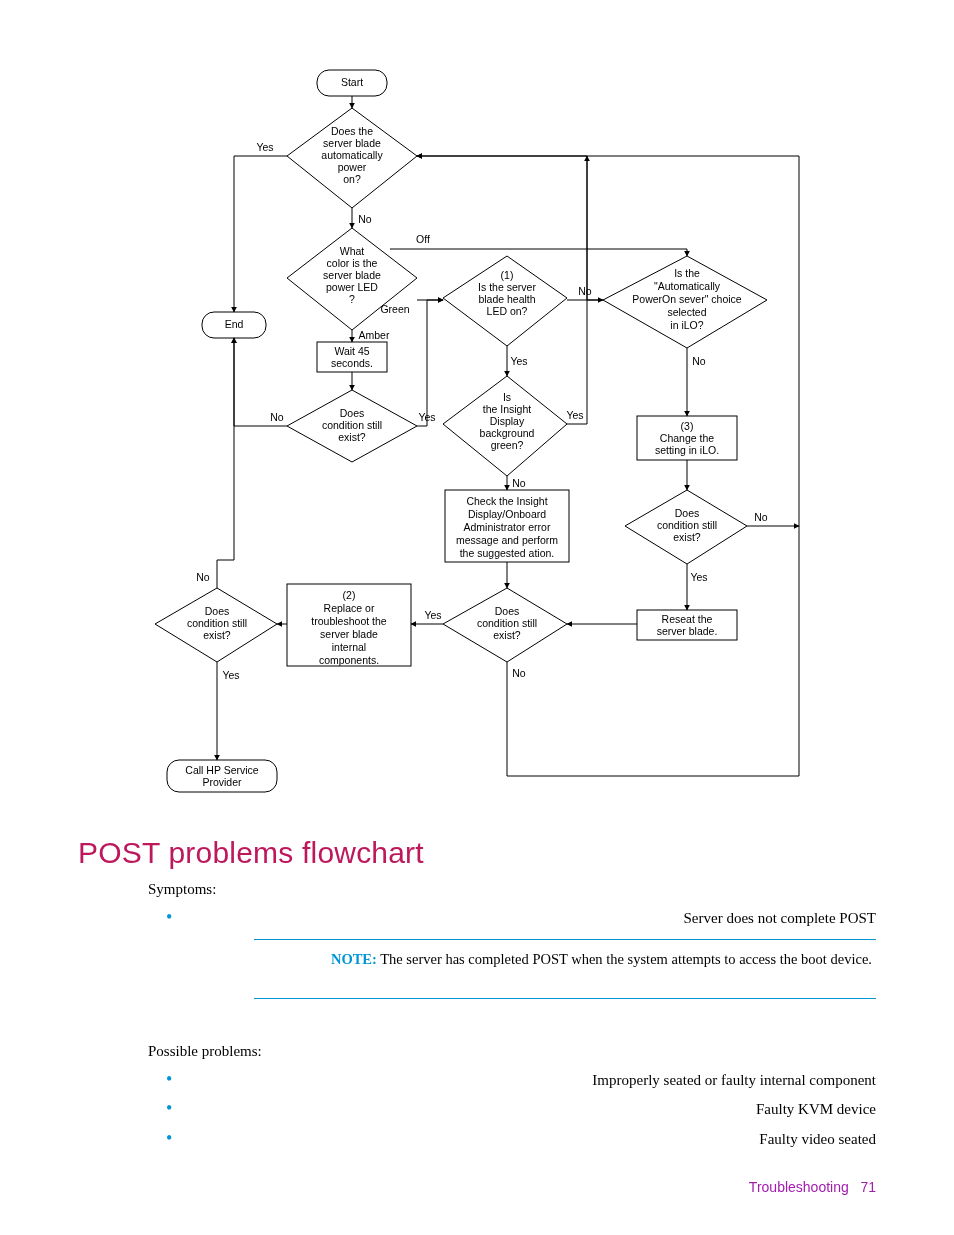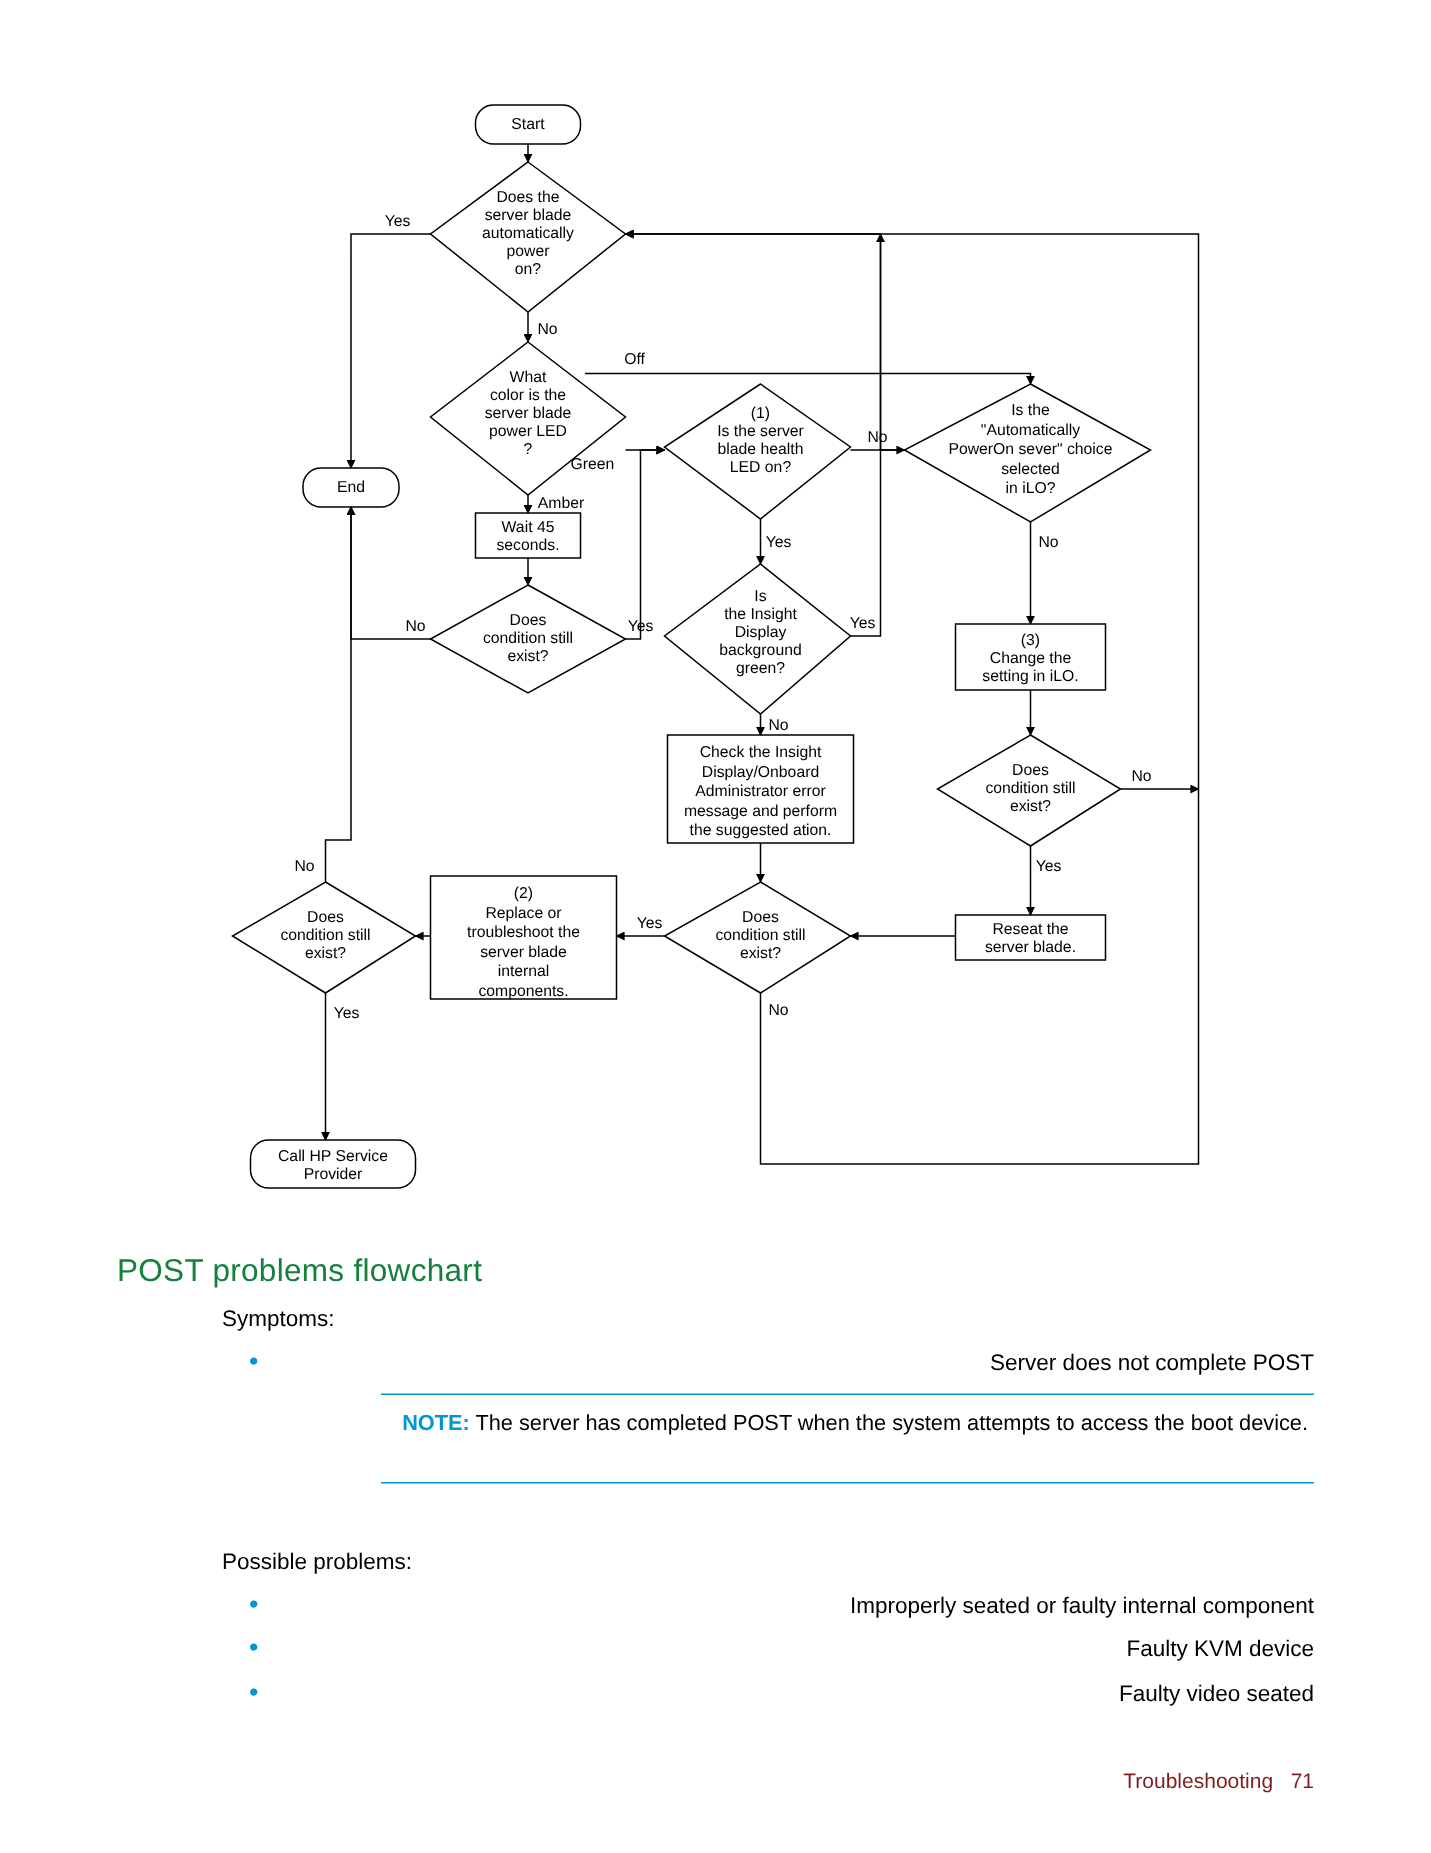--- a/index.html
+++ b/index.html
@@ -22,29 +22,30 @@
   .flowchart {
     display: block;
     margin: 0 auto 18px auto;
   }
   .flowchart text {
     font-family: Arial, sans-serif;
     fill: #000;
   }
   h2.section-title {
     font-weight: 400;
-    color: #15803d;
-    font-size: 21px;
+    color: #be185d;
+    font-size: 30px;
     margin: 10px 0 8px 0;
     letter-spacing: .2px;
   }
   .body {
     margin-left: 70px;
     font-size: 15px;
     line-height: 1.55;
+    font-family: Liberation Serif, serif;
   }
   .body ul {
     list-style: none;
     padding-left: 0;
     margin: 4px 0 8px 0;
     text-align: right;
   }
   .body ul li {
     position: relative;
     padding-left: 40px;
@@ -68,21 +69,21 @@
   }
   .note-label {
     color: #0096d6;
     font-weight: bold;
   }
   .footer {
     position: absolute;
     bottom: 40px;
     right: 78px;
     font-size: 14px;
-    color: #7f1d1d;
+    color: #a21caf;
   }
 </style>
 </head>
 <body>
 
 <div class="page">
 
   <svg class="flowchart" width="700" height="758" viewBox="0 0 700 758">
     <defs>
       <marker id="arr" viewBox="0 0 10 10" refX="9" refY="5" markerWidth="6" markerHeight="6" orient="auto-start-reverse">

